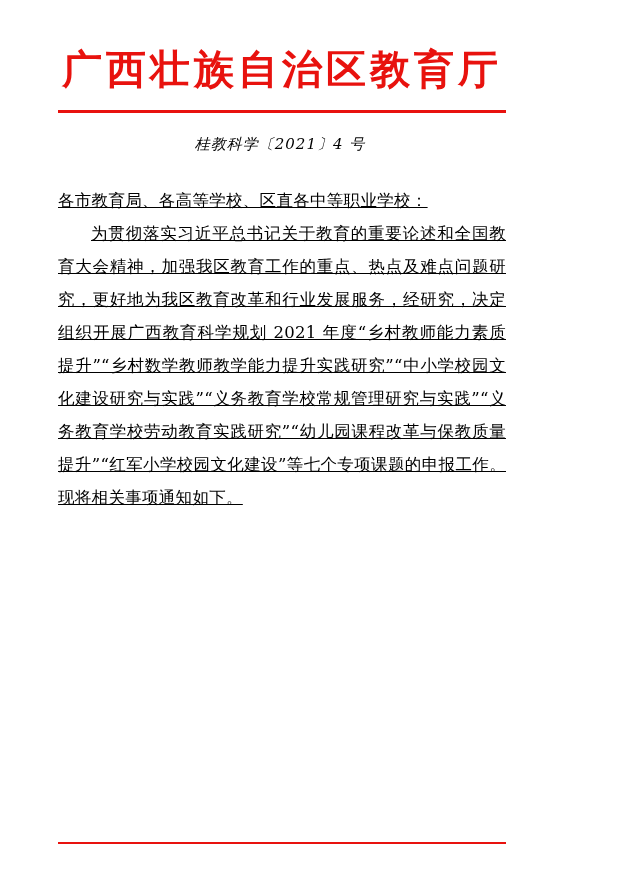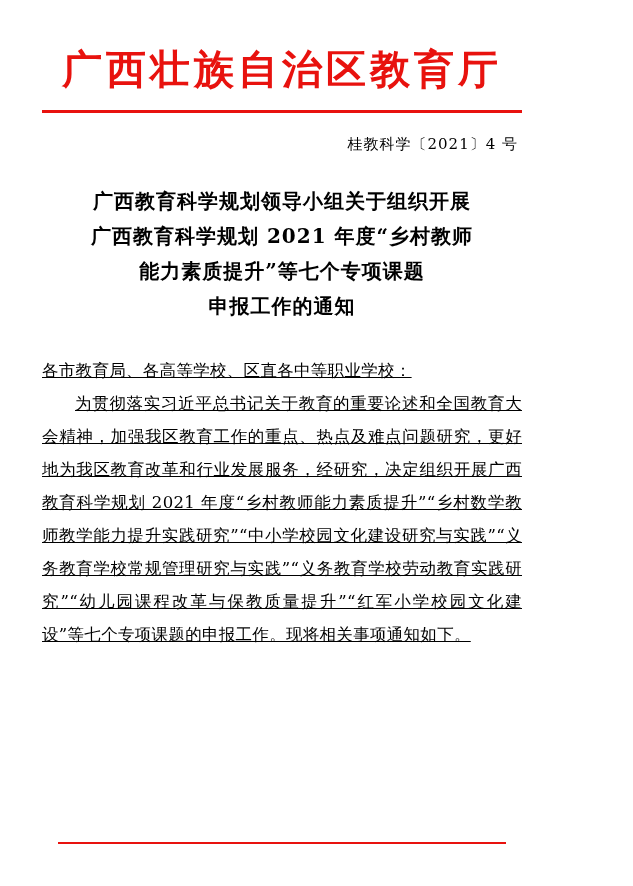--- a/index.html
+++ b/index.html
@@ -12,21 +12,21 @@
     background: #ffffff;
     font-family: "DejaVu Serif", "Liberation Serif", serif;
     color: #000000;
     overflow: hidden;
   }
   .page {
     position: relative;
     width: 564px;
     height: 886px;
     box-sizing: border-box;
-    padding: 0 42px;
+    padding: 0 58px;
   }
   
   .doc-header {
     text-align: center;
     padding-top: 46px;
   }
   .doc-header-title {
     color: #e8120e;
     font-size: 40px;
     font-weight: bold;
@@ -37,24 +37,25 @@
   }
   .header-rule {
     margin-top: 18px;
     height: 3px;
     background: #e8120e;
     width: 100%;
   }
   
   .doc-number {
     margin-top: 22px;
-    text-align: right;
+    text-align: center;
     font-size: 15px;
     letter-spacing: 1px;
     padding-right: 4px;
+    font-style: italic;
   }
   
   .doc-title {
     margin-top: 30px;
     text-align: center;
     font-size: 20px;
     font-weight: bold;
     line-height: 1.75;
     letter-spacing: 1px;
   }
@@ -92,26 +93,20 @@
 
 <div class="page">
 
   <div class="doc-header">
     <div class="doc-header-title">广西壮族自治区教育厅</div>
   </div>
   <div class="header-rule"></div>
 
   <div class="doc-number">桂教科学〔2021〕4 号</div>
 
-  <div class="doc-title">
-    <span class="line">广西教育科学规划领导小组关于组织开展</span>
-    <span class="line">广西教育科学规划 2021 年度“乡村教师</span>
-    <span class="line">能力素质提升”等七个专项课题</span>
-    <span class="line">申报工作的通知</span>
-  </div>
 
   <div class="doc-body">
     <p>各市教育局、各高等学校、区直各中等职业学校：</p>
     <p class="indent">为贯彻落实习近平总书记关于教育的重要论述和全国教育大会精神，加强我区教育工作的重点、热点及难点问题研究，更好地为我区教育改革和行业发展服务，经研究，决定组织开展广西教育科学规划 2021 年度“乡村教师能力素质提升”“乡村数学教师教学能力提升实践研究”“中小学校园文化建设研究与实践”“义务教育学校常规管理研究与实践”“义务教育学校劳动教育实践研究”“幼儿园课程改革与保教质量提升”“红军小学校园文化建设”等七个专项课题的申报工作。现将相关事项通知如下。</p>
   </div>
 
   <div class="footer-rule"></div>
 </div>
 
 </body></html>

